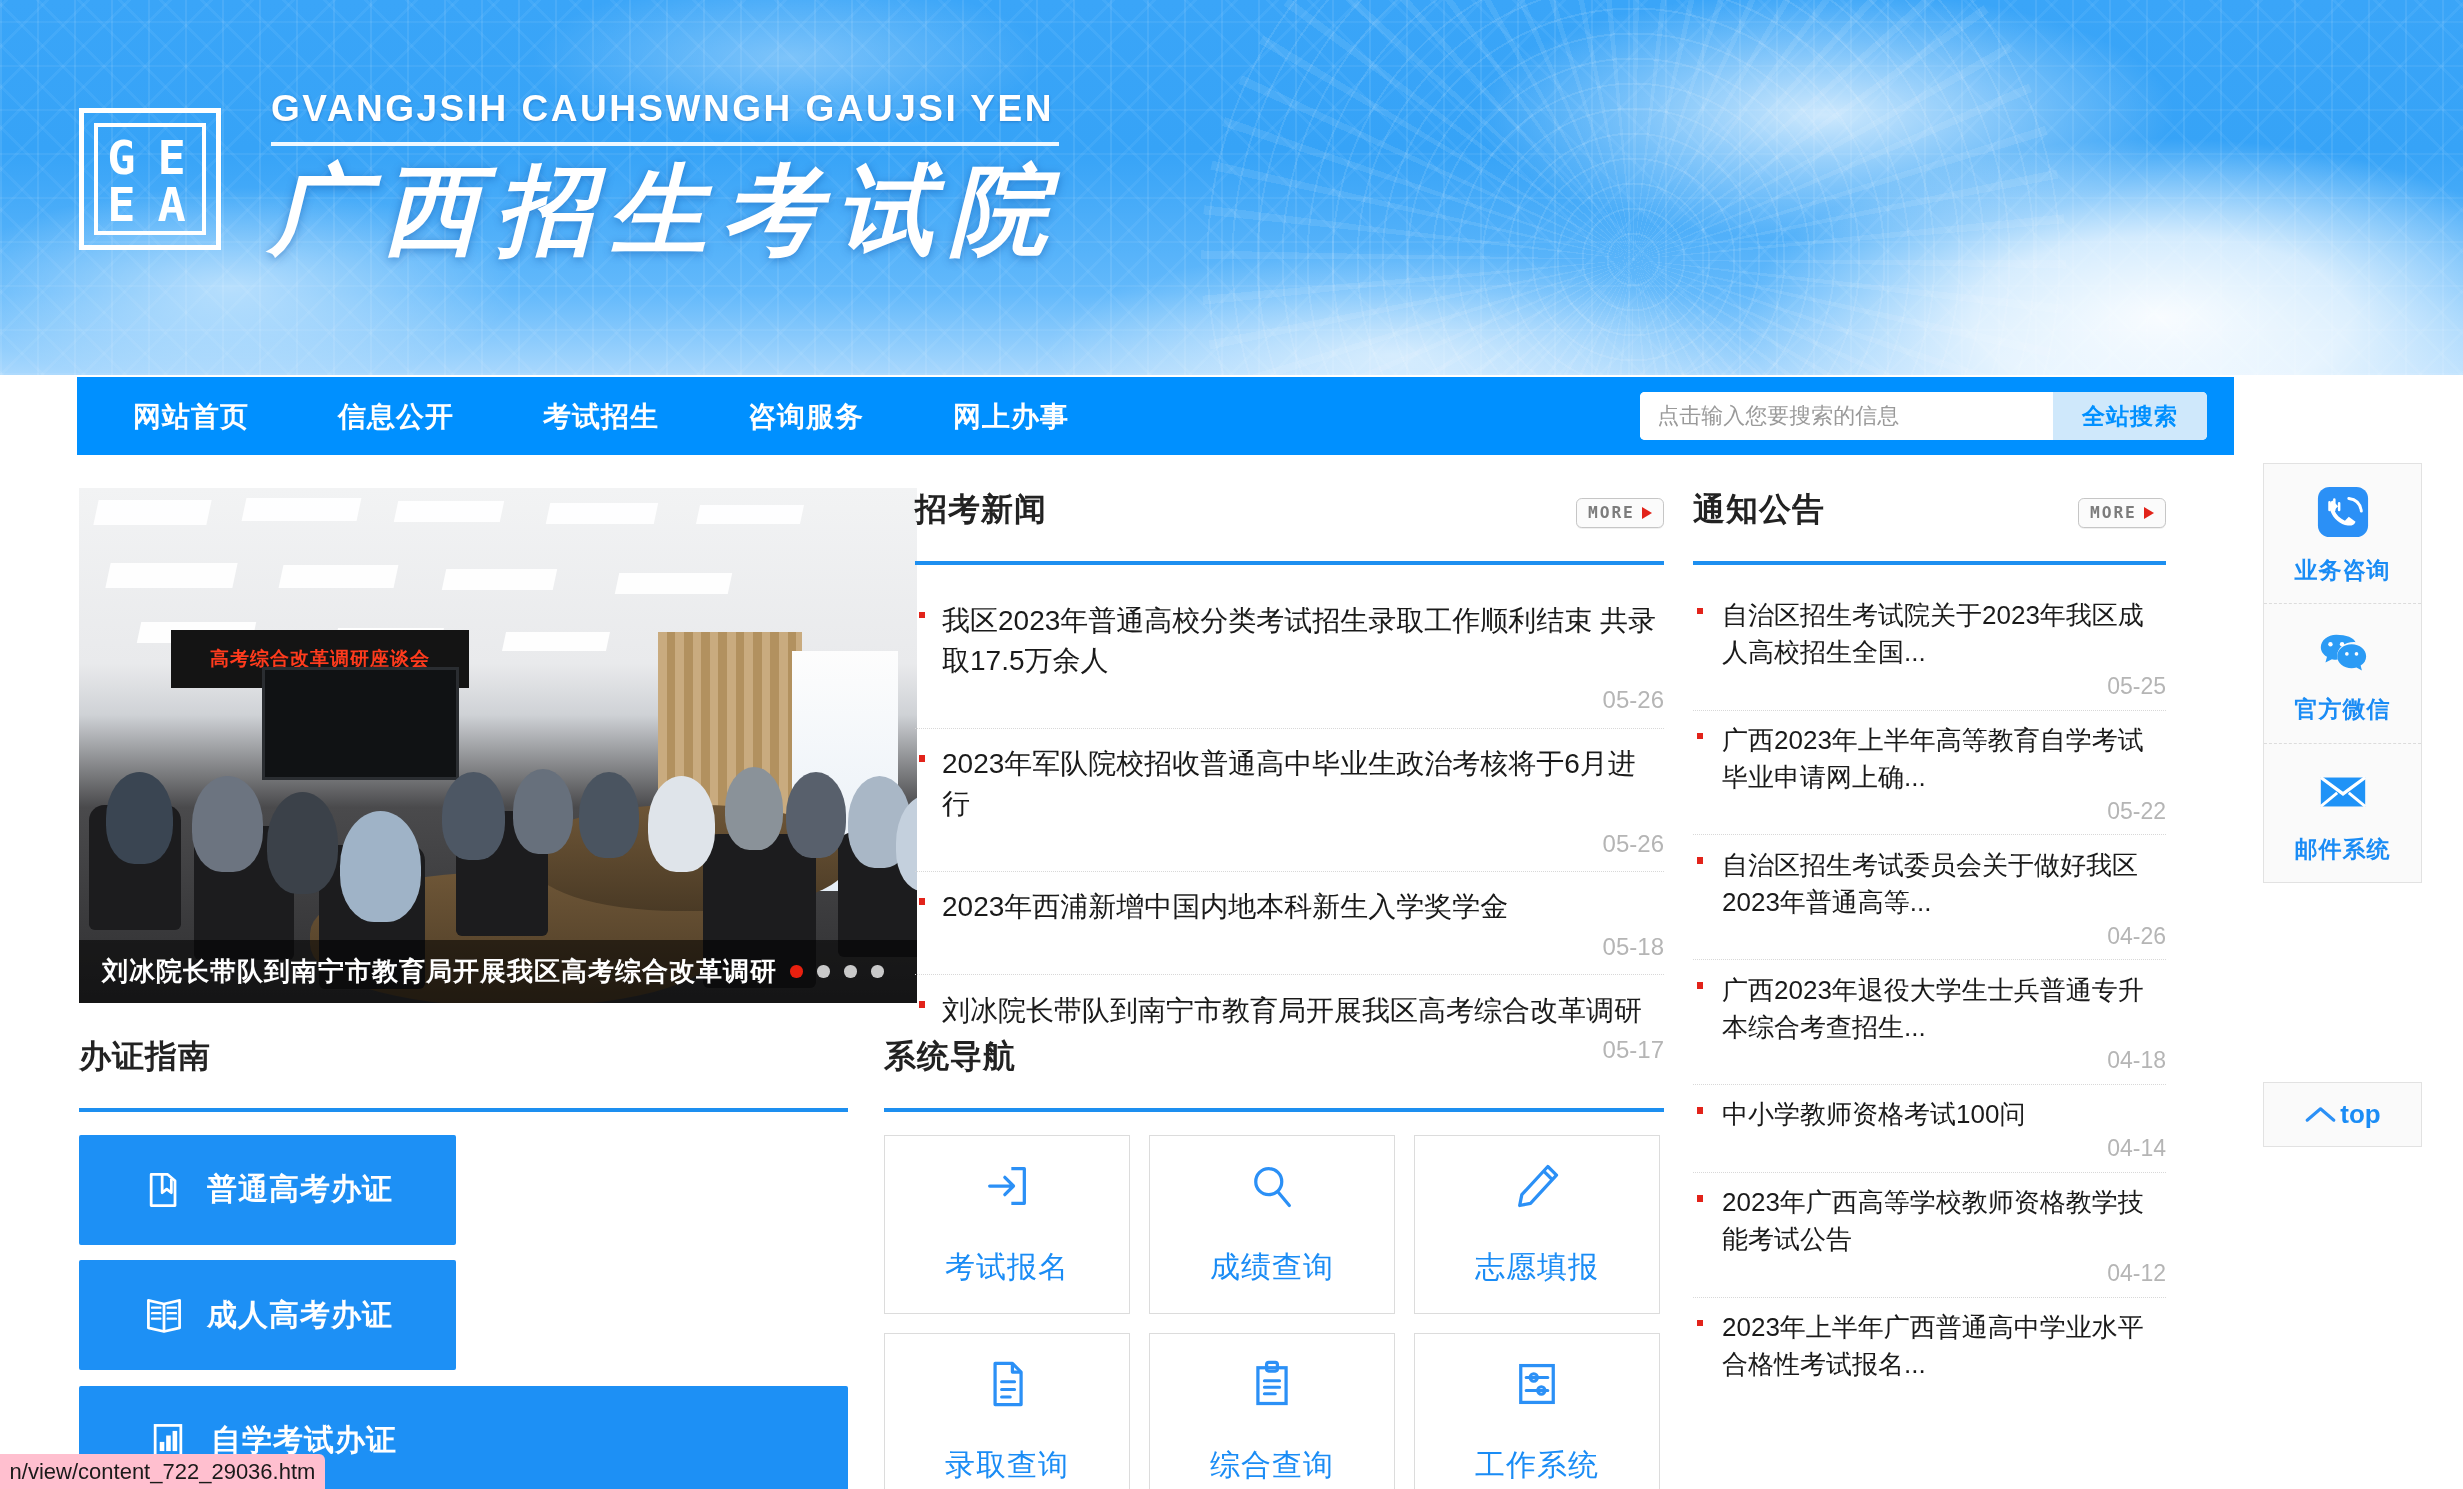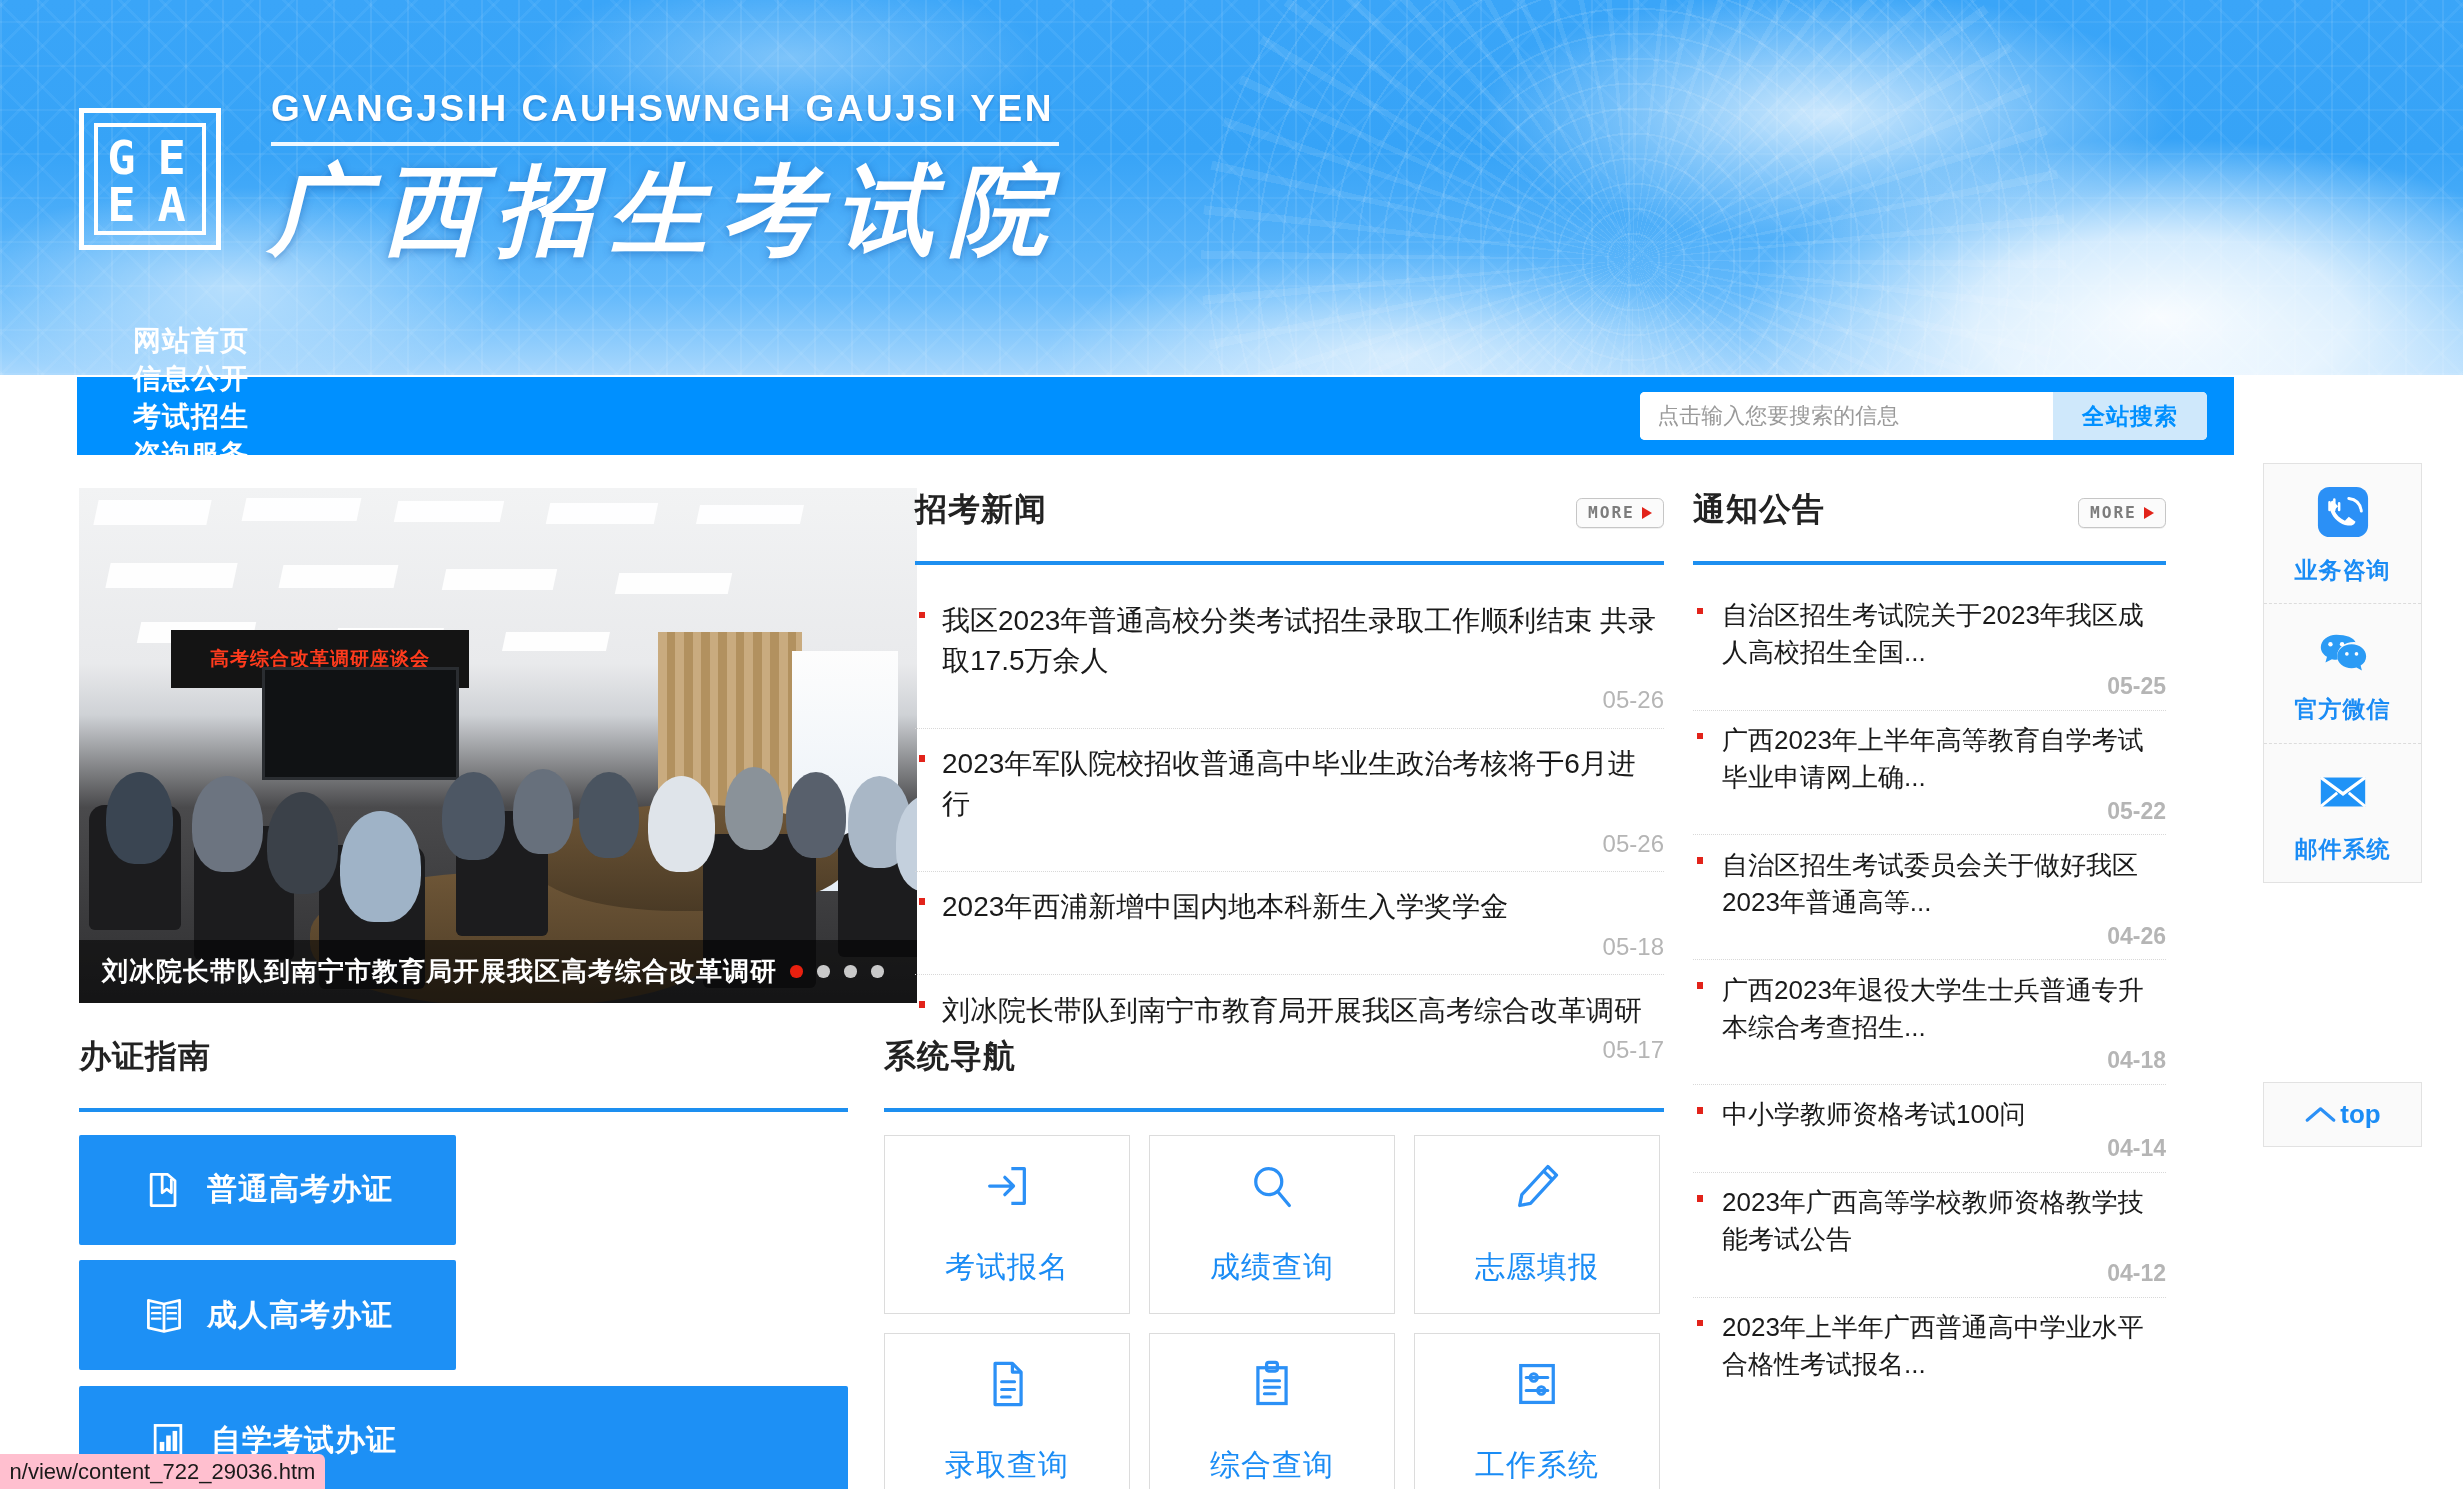--- a/index.html
+++ b/index.html
@@ -71,21 +71,21 @@
   #navbar {
     position: absolute; left: 77px; top: 377px; width: 2157px; height: 79px;
     background: #0090ff;
     display: flex; align-items: center;
   }
   .nav-item {
     color: #ffffff; font-size: 28px; font-weight: 700; white-space: nowrap;
     padding: 0 27px; margin-right: 35px; cursor: pointer;
     letter-spacing: 1px;
   }
-  #nav-items { display: flex; align-items: center; margin-left: 29px; flex-direction: column; }
+  #nav-items { display: flex; align-items: center; margin-left: 29px; }
   #search-wrap {
     position: absolute; right: 27px; top: 15.4px; height: 48px;
     display: flex; background: #ffffff; border-radius: 4.8px; overflow: hidden;
   }
   #search-input {
     width: 413px; height: 48px; border: 0; outline: none;
     font-size: 22px; color: #333; padding: 0 17.3px;
     font-family: "Liberation Sans", sans-serif; background: #fff;
   }
   #search-input::placeholder { color: #9a9a9a; }
@@ -158,21 +158,21 @@
 
   
   #notices { position:absolute; left:1693px; width:473px; top:33px; }
   .notice-item {
     position: relative; padding: 11.5px 0 9.6px 29px;
     border-bottom: 1.9px dotted #d8d8d8; cursor: pointer;
   }
   .notice-item:last-child { border-bottom: 0; }
   .notice-sq { position:absolute; left:3.8px; top:22px; width:6.7px; height:6.7px; background:#e2231a; }
   .notice-title { font-size:26px; color:#1a1a1a; line-height:1.42; }
-  .notice-date { text-align:right; font-size:23px; color:#b5b5b5; margin-top:1.9px;font-weight:bold; }
+  .notice-date { text-align:right; font-size:23px; color:#b5b5b5; margin-top:1.9px; }
 
   
   #cert { position:absolute; left:79px; top:580px; width:769px; }
   .cert-grid { margin-top:23px; display:flex; flex-wrap:wrap; gap:15.4px; }
   .cert-btn {
     background:#1d90f5; color:#fff; height:110px; border-radius:1.9px;
     display:flex; align-items:center; justify-content:center; gap:21px; cursor:pointer;
   }
   .cert-btn.half { width:377px; }
   .cert-btn.full { width:769px; }

